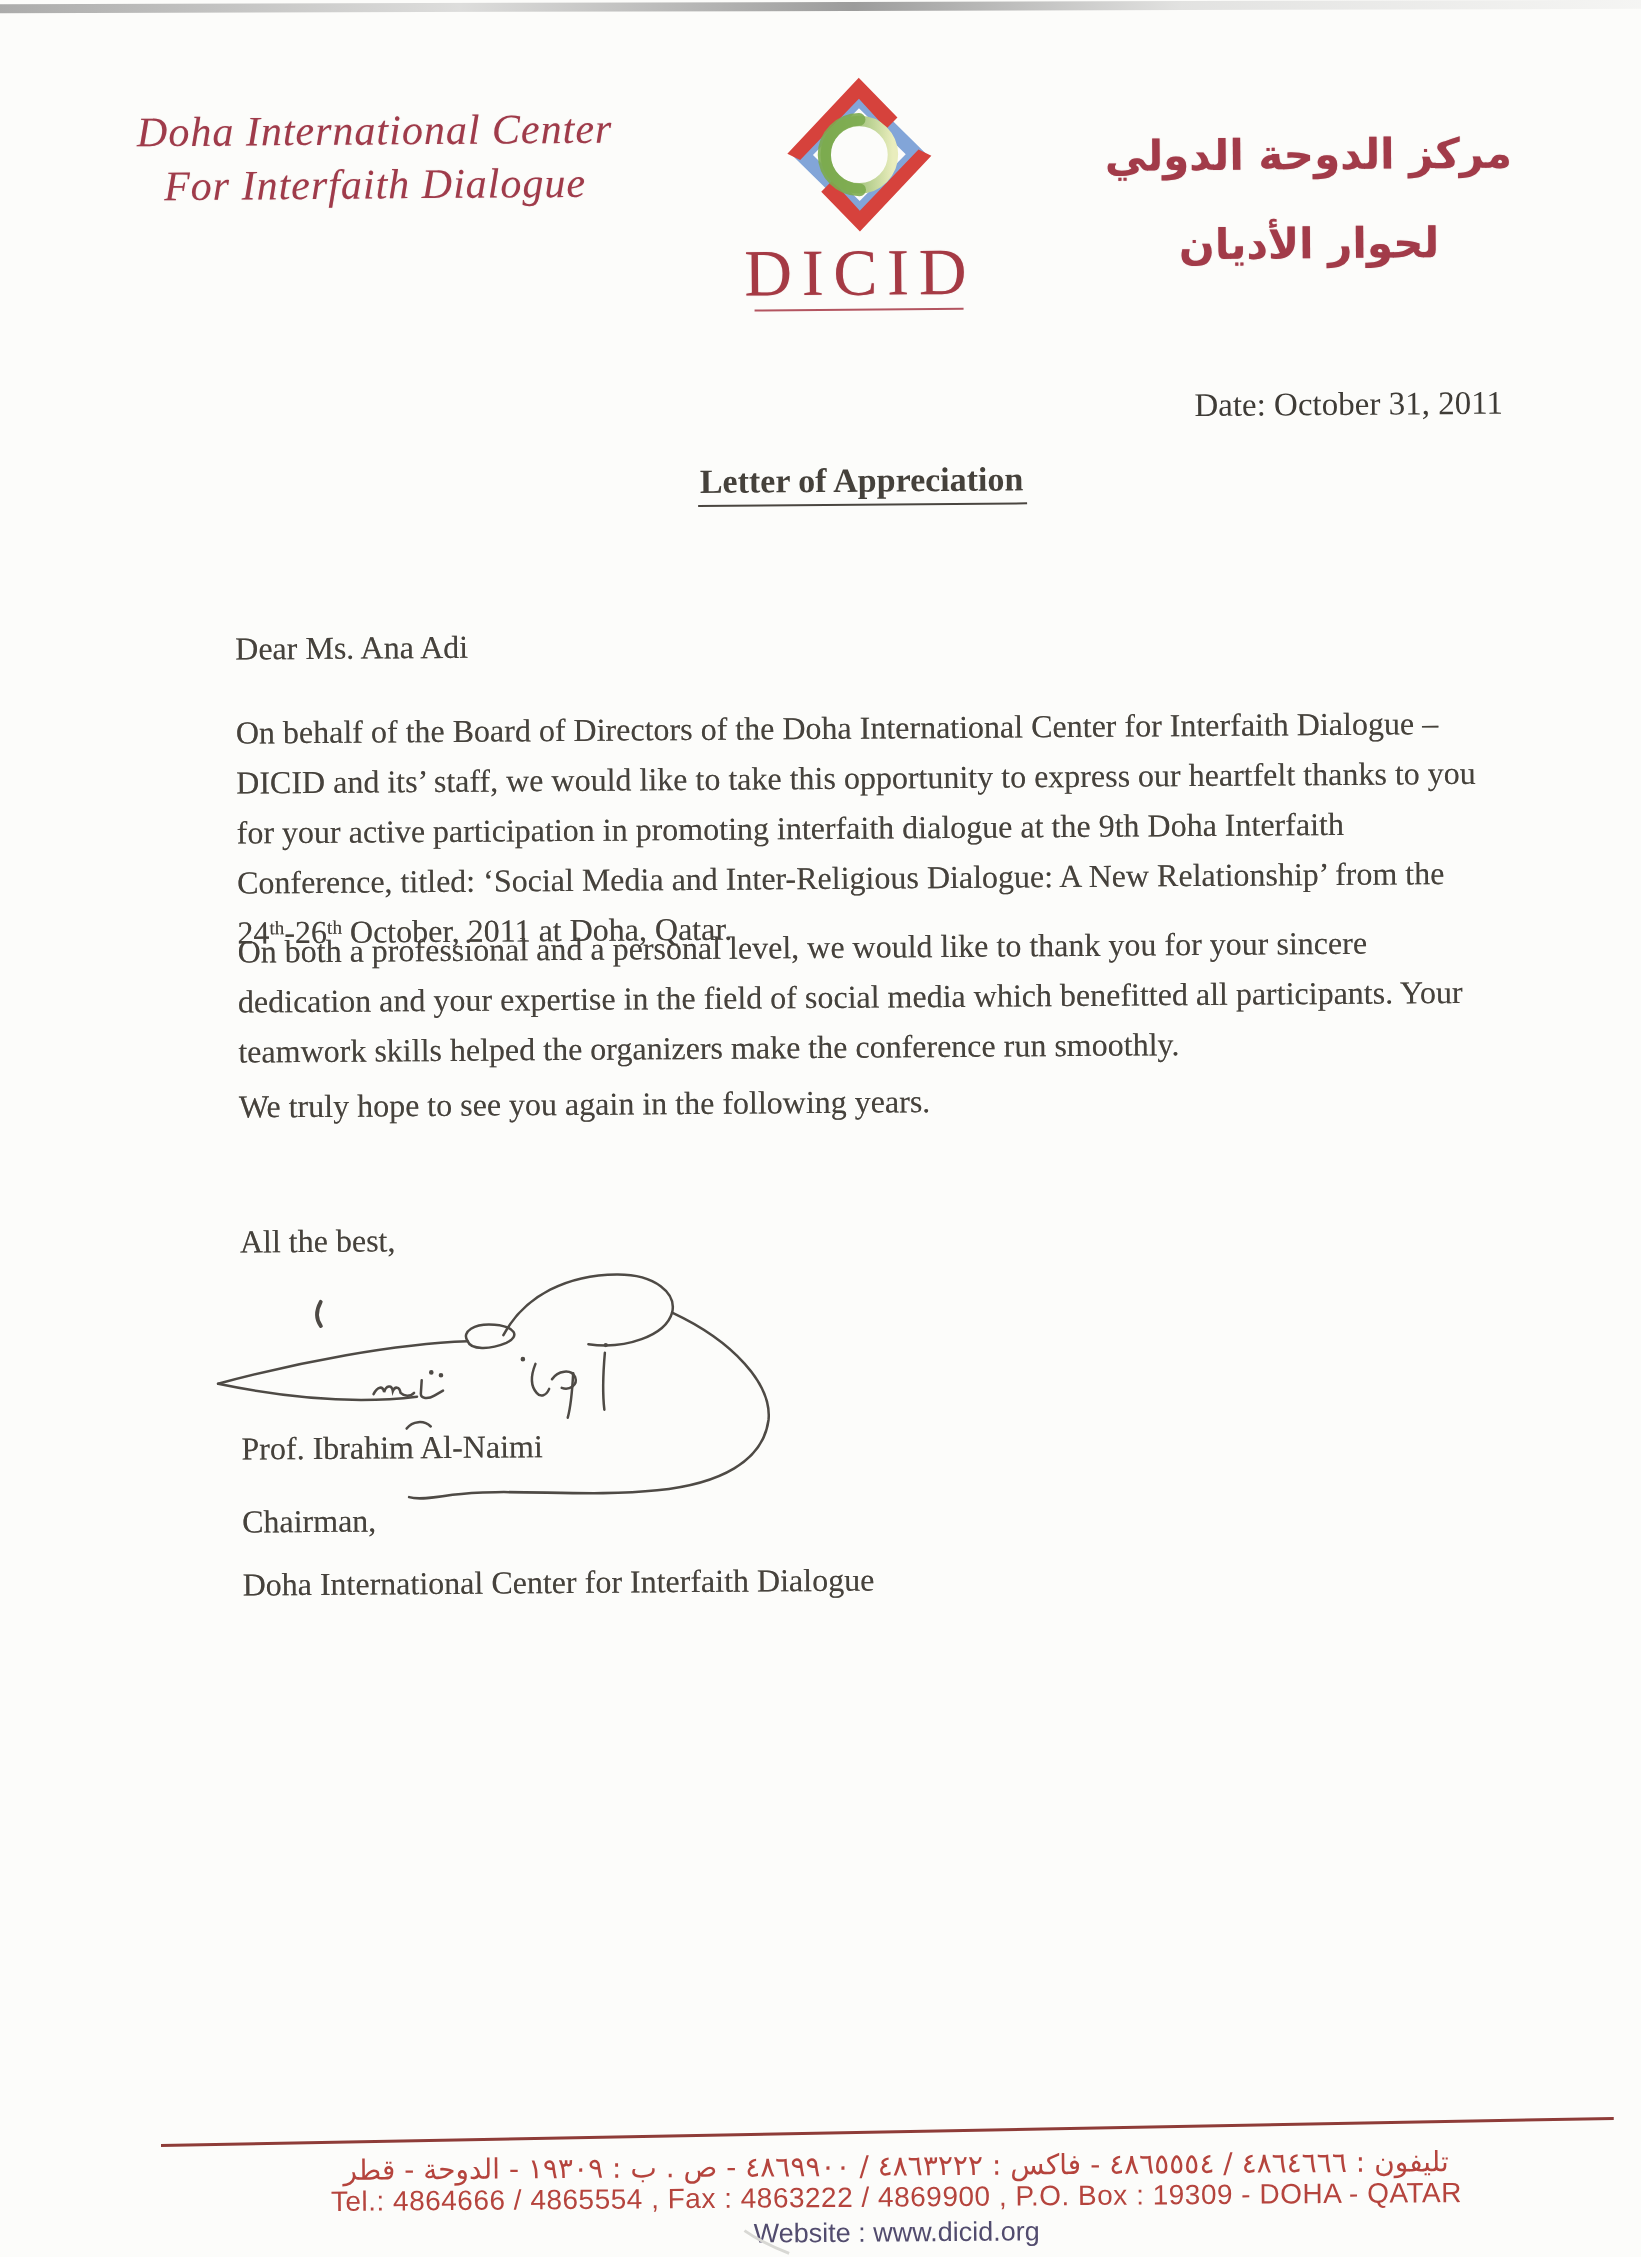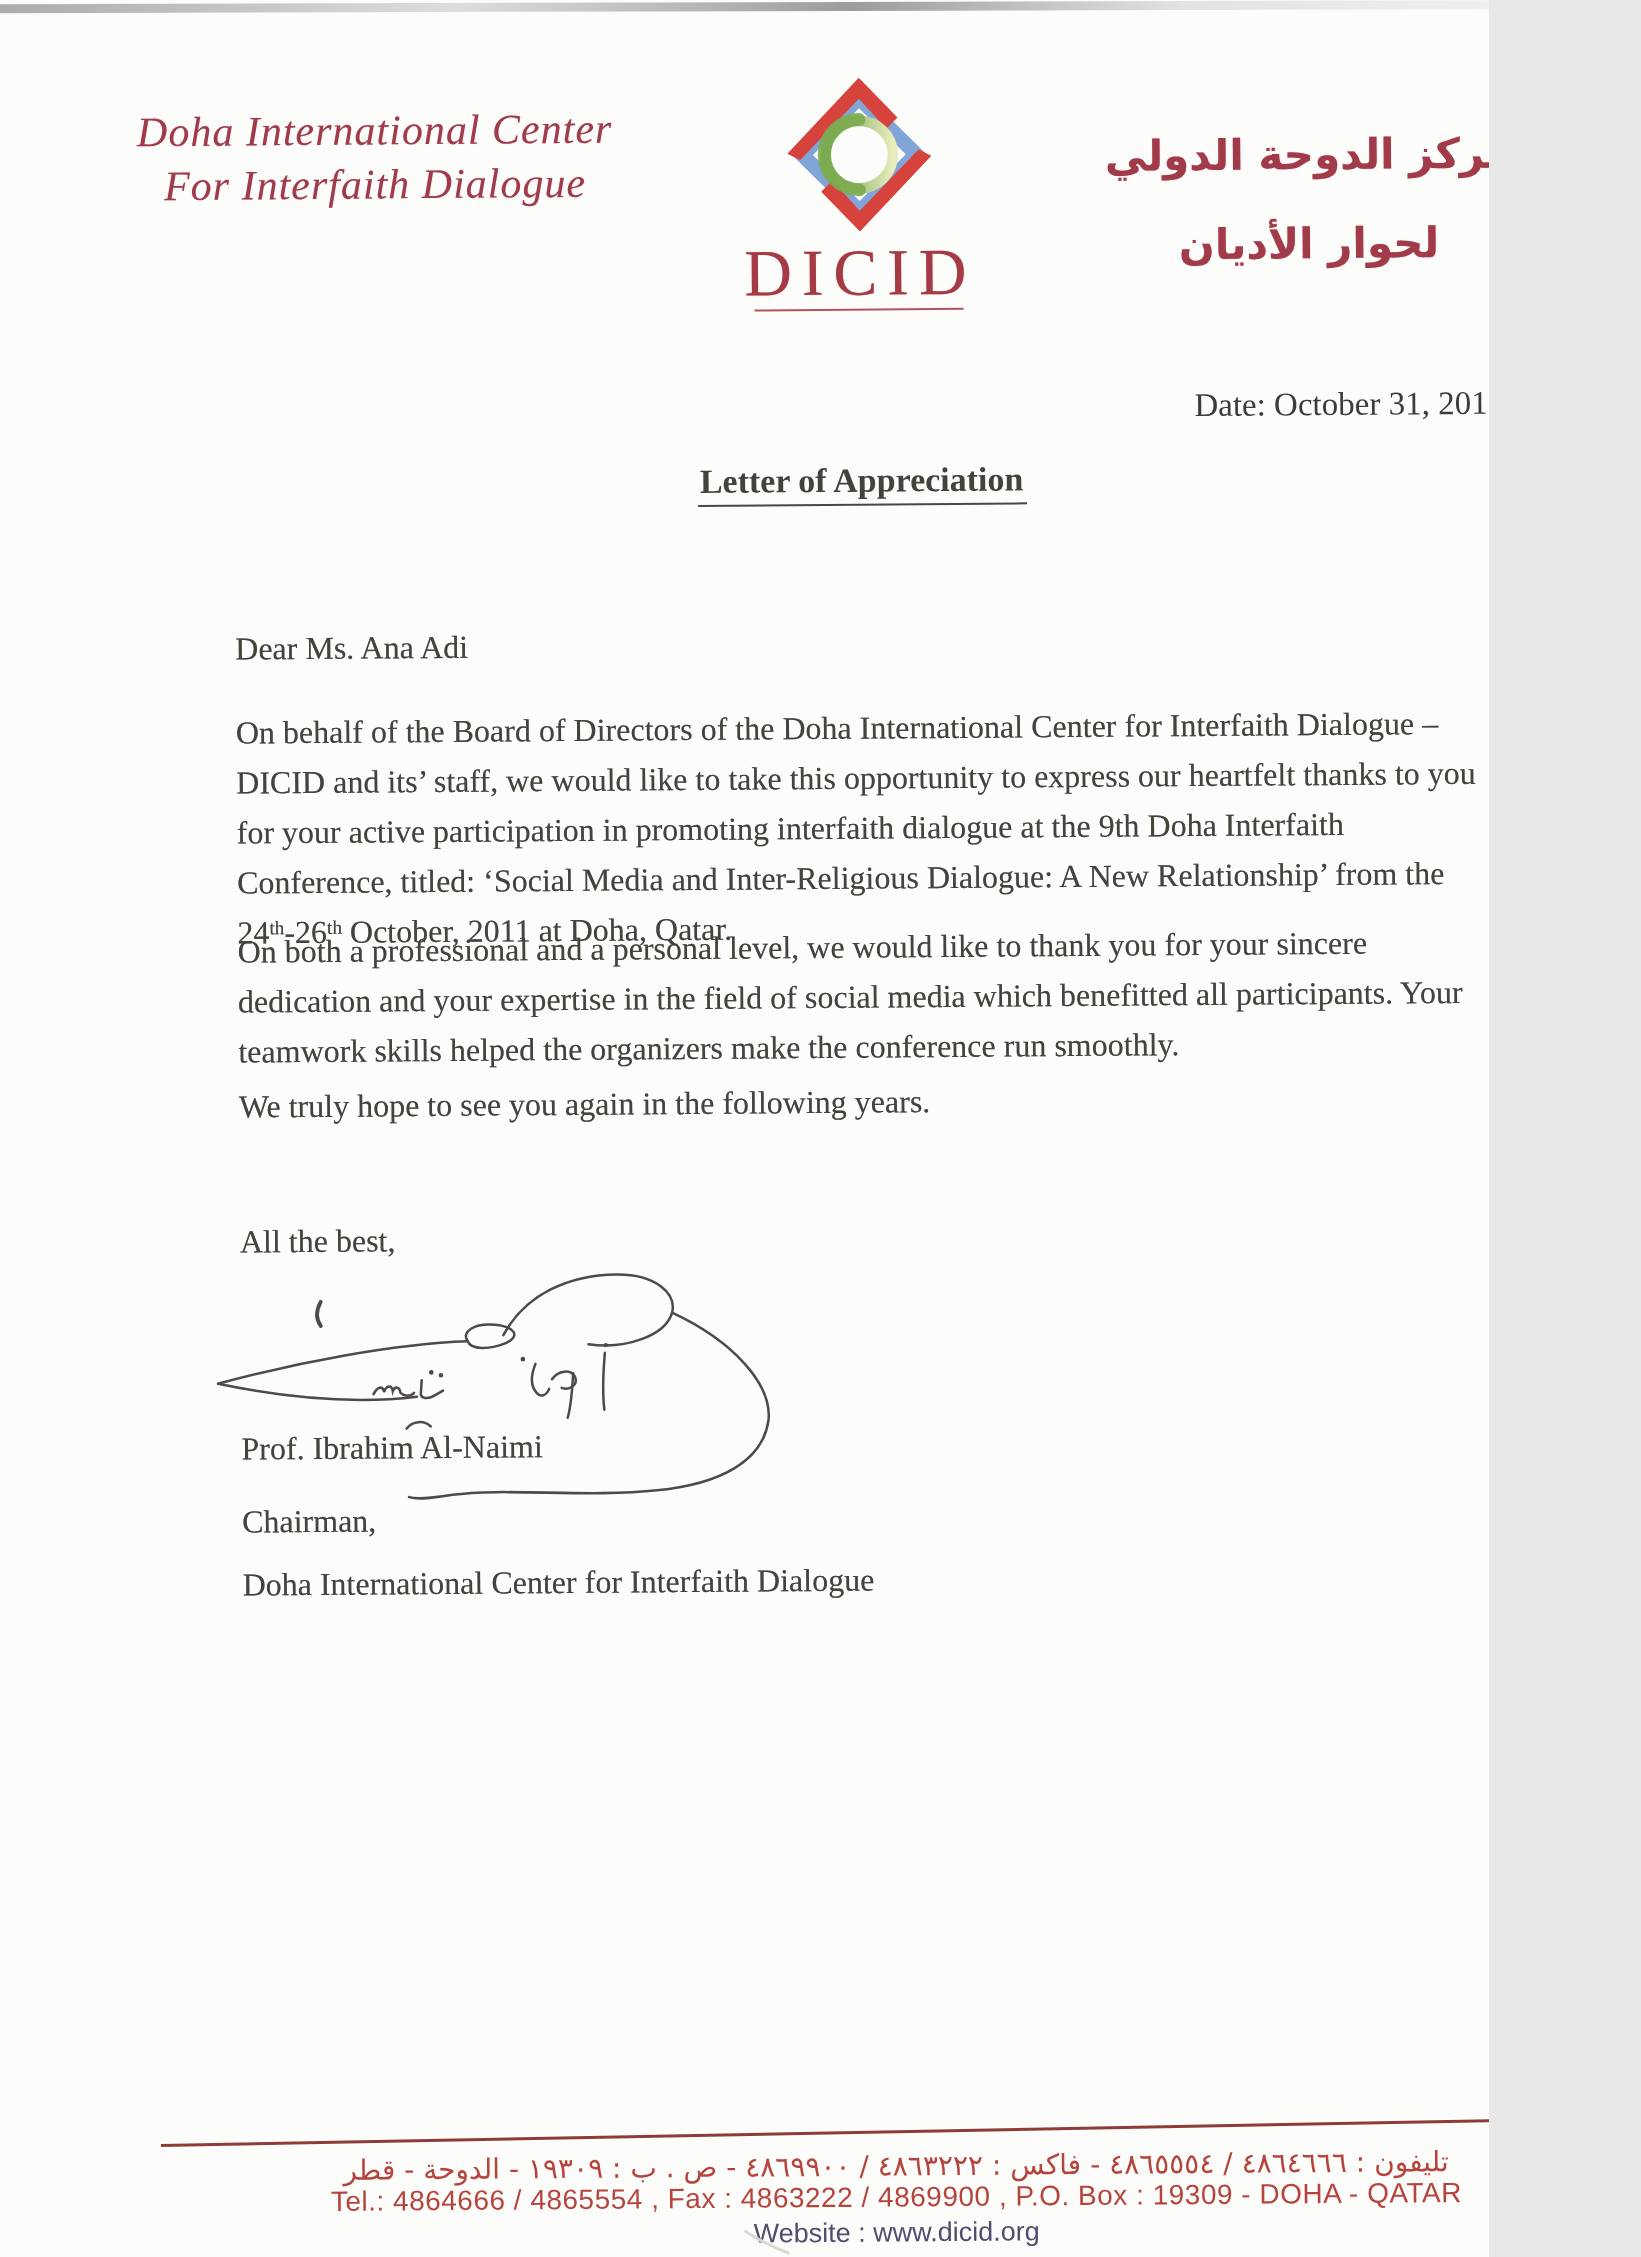--- a/index.html
+++ b/index.html
@@ -1,18 +1,18 @@
 <!DOCTYPE html>
 <html><head>
 <meta charset="utf-8">
 <style>
   html,body{margin:0;padding:0;background:#e8e8e6;}
   .page{
     position:relative;
-    width:1489px;height:2257px;
+    width:1641px;height:2257px;
     background:#fcfcfa;
     overflow:hidden;
     font-family:"Liberation Serif", serif;
   }
   .tilt{
     position:absolute;left:0;top:0;width:1641px;height:2257px;
     transform:rotate(-0.45deg);
     transform-origin:821px 1129px;
   }
   

